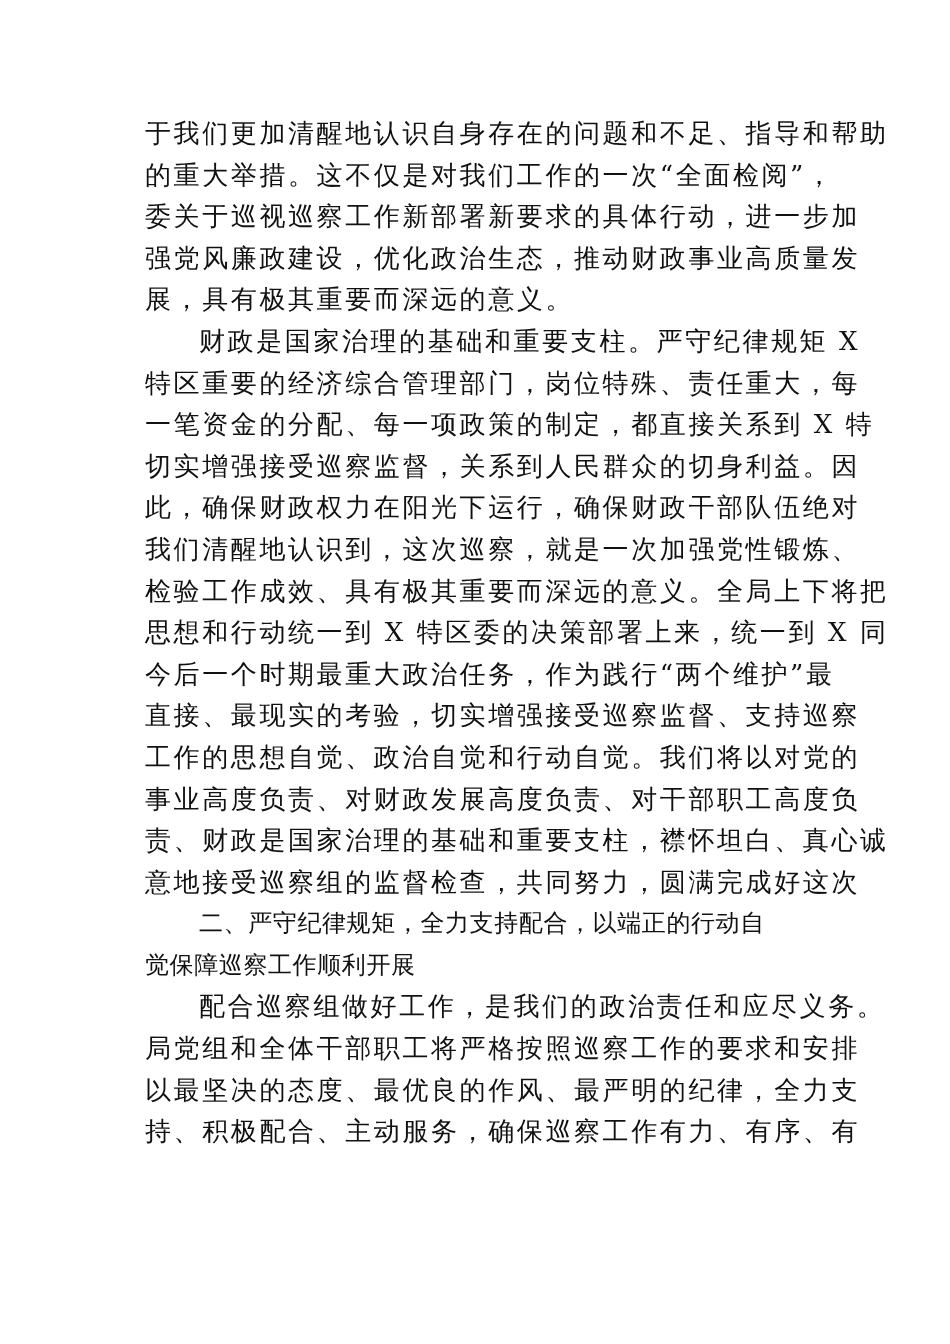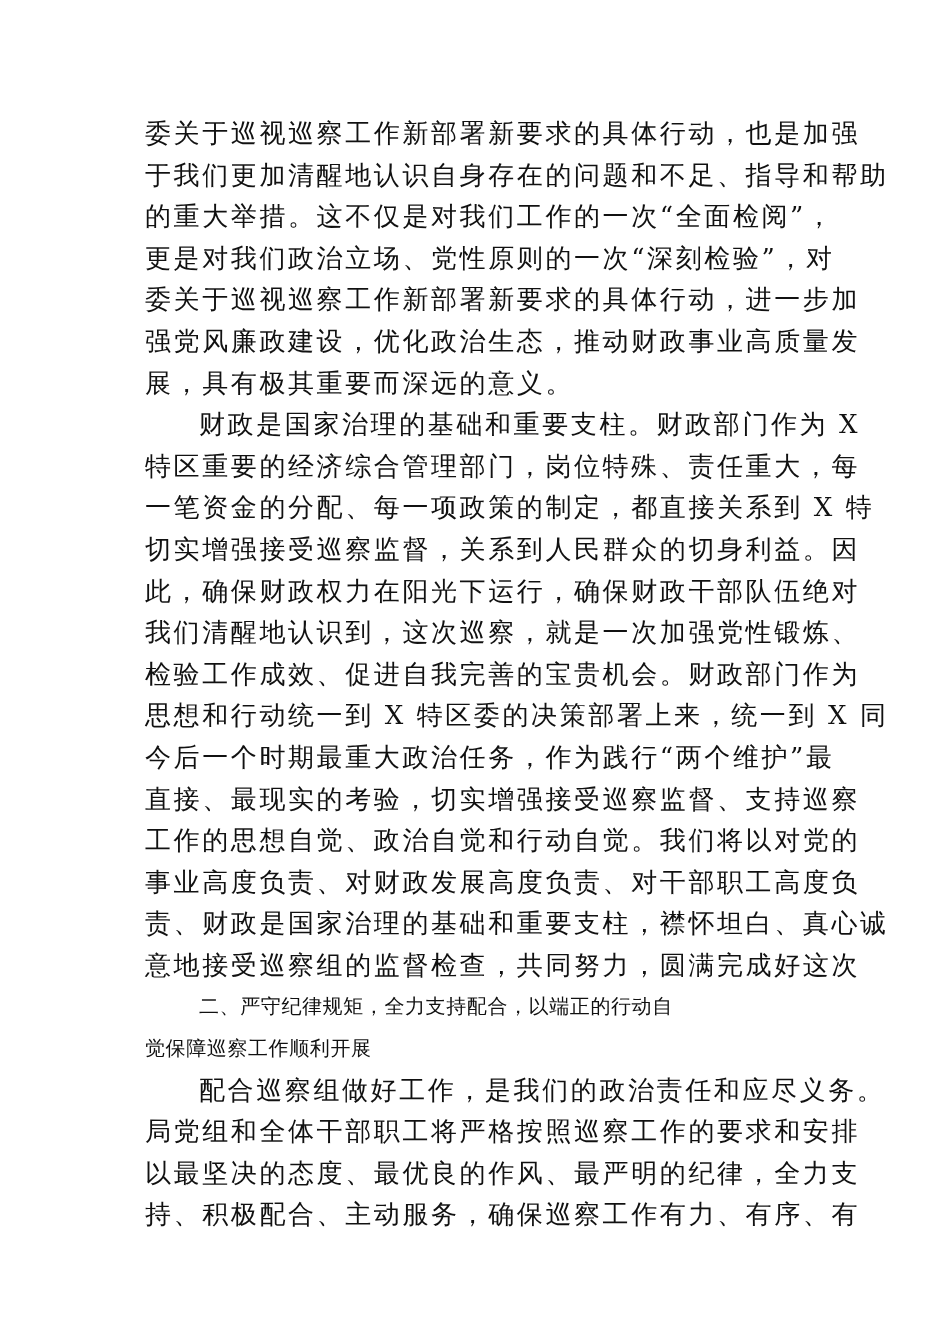--- a/index.html
+++ b/index.html
@@ -1,42 +1,40 @@
 <!DOCTYPE html>
 <html><head>
 <meta charset="utf-8">
 <style>
   html, body { margin: 0; padding: 0; background: #ffffff; }
   body { width: 950px; height: 1344px; position: relative; overflow: hidden; }
   .page { position: absolute; left: 145px; top: 113px; width: 668px; color: #111; font-family: "DejaVu Serif", "Liberation Serif", serif; }
   .line { display: block; height: 41.6px; line-height: 41.6px; font-size: 26px; white-space: nowrap; letter-spacing: 2.6px; }
   .indent { padding-left: 54px; }
-  .heading { font-family: "DejaVu Sans", "Liberation Sans", sans-serif; font-size: 20px; letter-spacing: 0.6px; }
+  .heading { font-family: "DejaVu Sans", "Liberation Sans", sans-serif; font-size: 24px; letter-spacing: 0.6px; }
 </style>
 </head>
 <body>
 
 <div class="page">
   <div>
-    <span class="line">委关于巡视巡察工作新部署新要求的具体行动，也是加强</span>
     <span class="line">于我们更加清醒地认识自身存在的问题和不足、指导和帮助</span>
     <span class="line">的重大举措。这不仅是对我们工作的一次“全面检阅”，</span>
-    <span class="line">更是对我们政治立场、党性原则的一次“深刻检验”，对</span>
     <span class="line">委关于巡视巡察工作新部署新要求的具体行动，进一步加</span>
     <span class="line">强党风廉政建设，优化政治生态，推动财政事业高质量发</span>
     <span class="line">展，具有极其重要而深远的意义。</span>
   </div>
   <div>
-    <span class="line indent">财政是国家治理的基础和重要支柱。财政部门作为 X</span>
+    <span class="line indent">财政是国家治理的基础和重要支柱。严守纪律规矩 X</span>
     <span class="line">特区重要的经济综合管理部门，岗位特殊、责任重大，每</span>
     <span class="line">一笔资金的分配、每一项政策的制定，都直接关系到 X 特</span>
     <span class="line">切实增强接受巡察监督，关系到人民群众的切身利益。因</span>
     <span class="line">此，确保财政权力在阳光下运行，确保财政干部队伍绝对</span>
     <span class="line">我们清醒地认识到，这次巡察，就是一次加强党性锻炼、</span>
-    <span class="line">检验工作成效、促进自我完善的宝贵机会。财政部门作为</span>
+    <span class="line">检验工作成效、具有极其重要而深远的意义。全局上下将把</span>
     <span class="line">思想和行动统一到 X 特区委的决策部署上来，统一到 X 同</span>
     <span class="line">今后一个时期最重大政治任务，作为践行“两个维护”最</span>
     <span class="line">直接、最现实的考验，切实增强接受巡察监督、支持巡察</span>
     <span class="line">工作的思想自觉、政治自觉和行动自觉。我们将以对党的</span>
     <span class="line">事业高度负责、对财政发展高度负责、对干部职工高度负</span>
     <span class="line">责、财政是国家治理的基础和重要支柱，襟怀坦白、真心诚</span>
     <span class="line">意地接受巡察组的监督检查，共同努力，圆满完成好这次</span>
   </div>
   <div>
     <span class="line heading indent">二、严守纪律规矩，全力支持配合，以端正的行动自</span>

